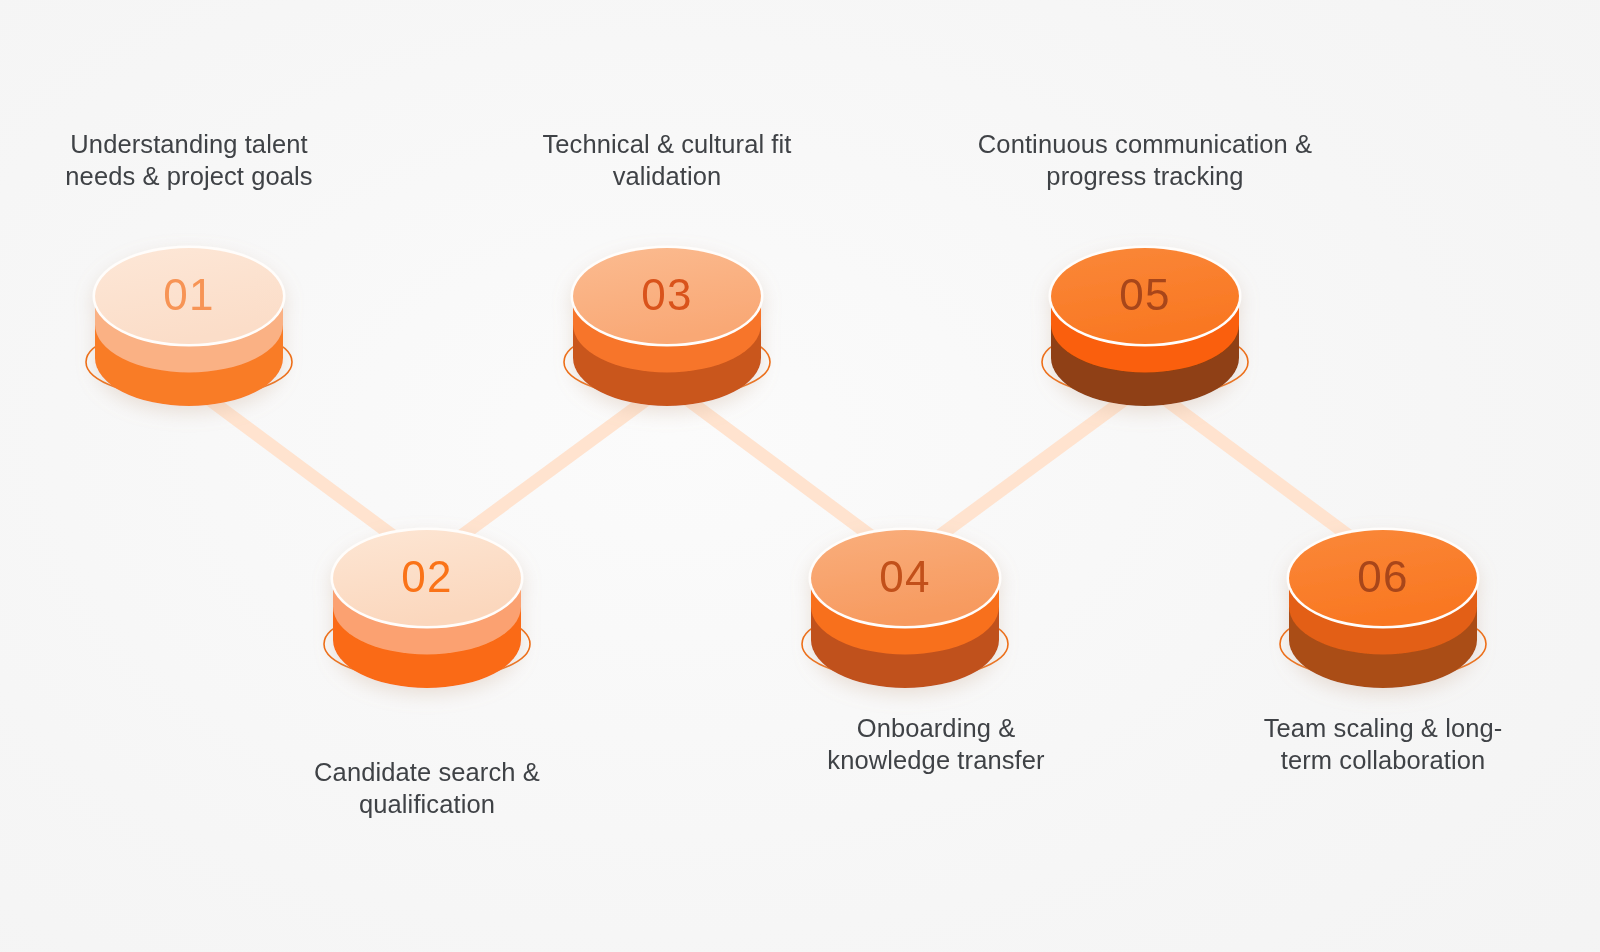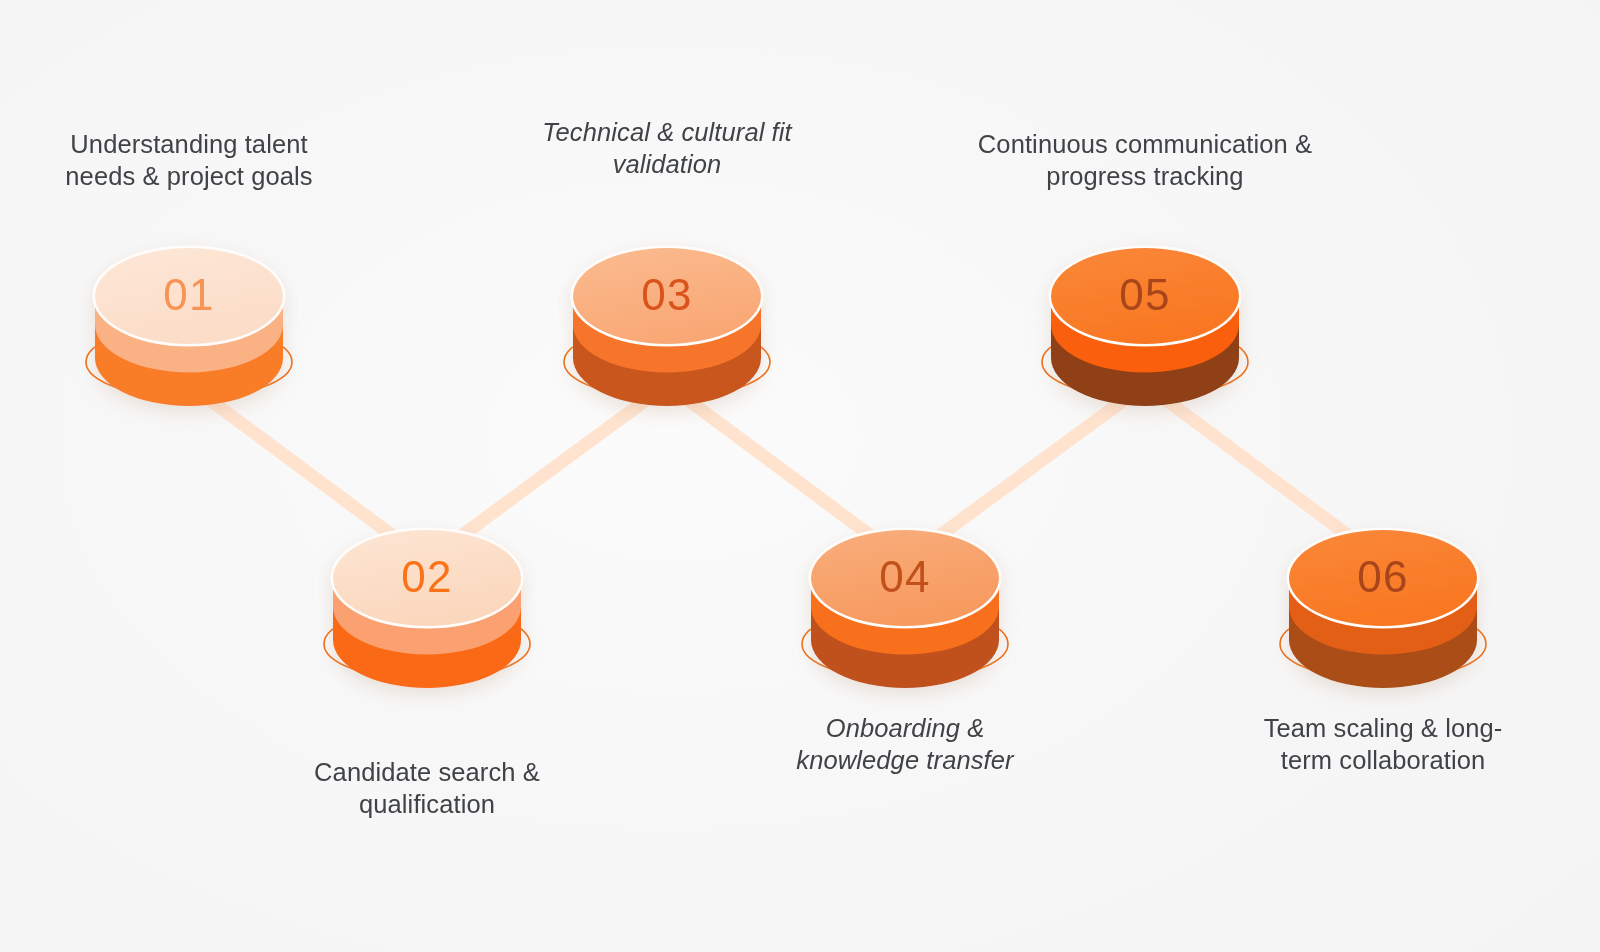--- a/index.html
+++ b/index.html
@@ -176,23 +176,23 @@
         <text x="1145" y="310" text-anchor="middle" fill="#a8461a" font-family="&quot;Liberation Sans&quot;, &quot;DejaVu Sans&quot;, sans-serif" font-size="44" letter-spacing="1.2" class="step-number">05</text>
         <text x="1383" y="592" text-anchor="middle" fill="#a8461a" font-family="&quot;Liberation Sans&quot;, &quot;DejaVu Sans&quot;, sans-serif" font-size="44" letter-spacing="1.2" class="step-number">06</text>
       </g>
   </svg>
 
   <div id="caption-layer">
       <div class="step-caption" style="color: rgb(63, 66, 70); left: -41px; width: 460px; top: 128px;">Understanding talent
 needs &amp; project goals</div>
       <div class="step-caption" style="color: rgb(63, 66, 70); left: 197px; width: 460px; top: 712px; margin-top: 44px;">Candidate search &amp;
 qualification</div>
-      <div class="step-caption" style="color: rgb(63, 66, 70); left: 437px; width: 460px; top: 116px; font-style: italic;">Technical &amp; cultural fit
+      <div class="step-caption" style="color: rgb(63, 66, 70); left: 437px; width: 460px; top: 128px;">Technical &amp; cultural fit
 validation</div>
-      <div class="step-caption" style="color: rgb(63, 66, 70); left: 675px; width: 460px; top: 712px; font-style: italic;">Onboarding &amp;
+      <div class="step-caption" style="color: rgb(63, 66, 70); left: 706px; width: 460px; top: 712px;">Onboarding &amp;
 knowledge transfer</div>
       <div class="step-caption" style="color: rgb(63, 66, 70); left: 915px; width: 460px; top: 128px;">Continuous communication &amp;
 progress tracking</div>
       <div class="step-caption" style="color: rgb(63, 66, 70); left: 1153px; width: 460px; top: 712px;">Team scaling &amp; long-
 term collaboration</div>
     </div>
 
 </div>
 
 </body></html>

